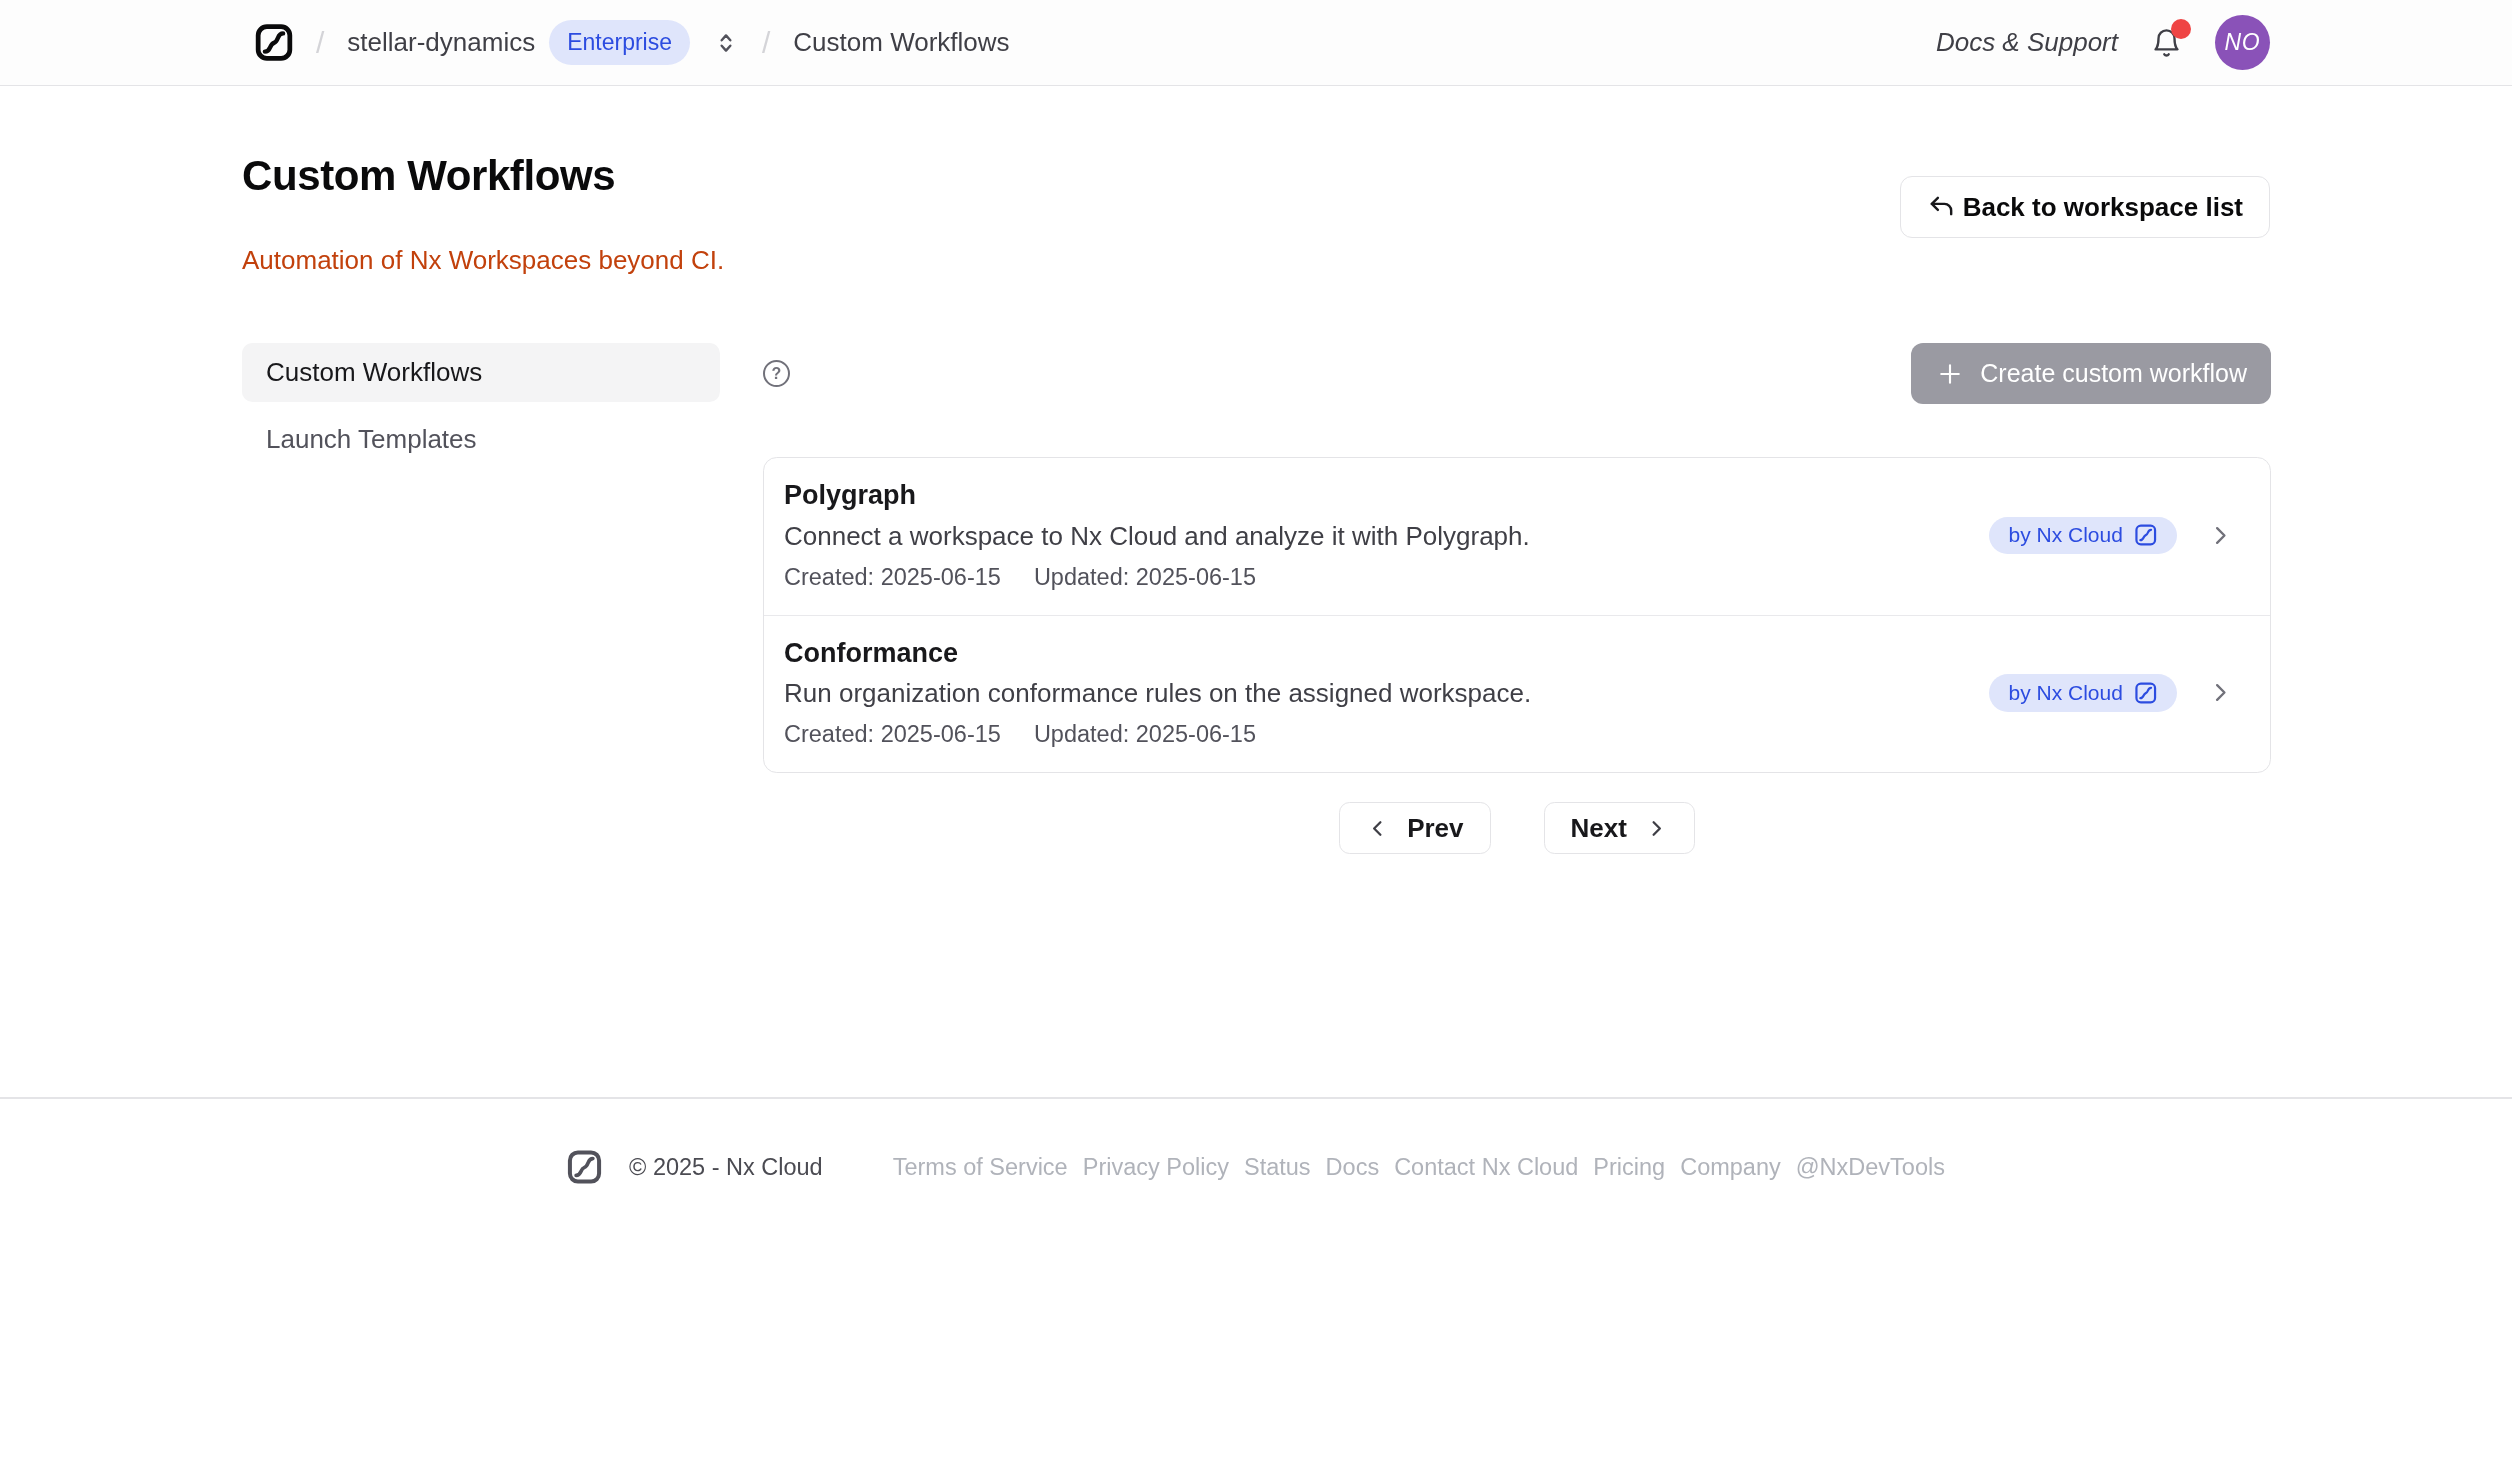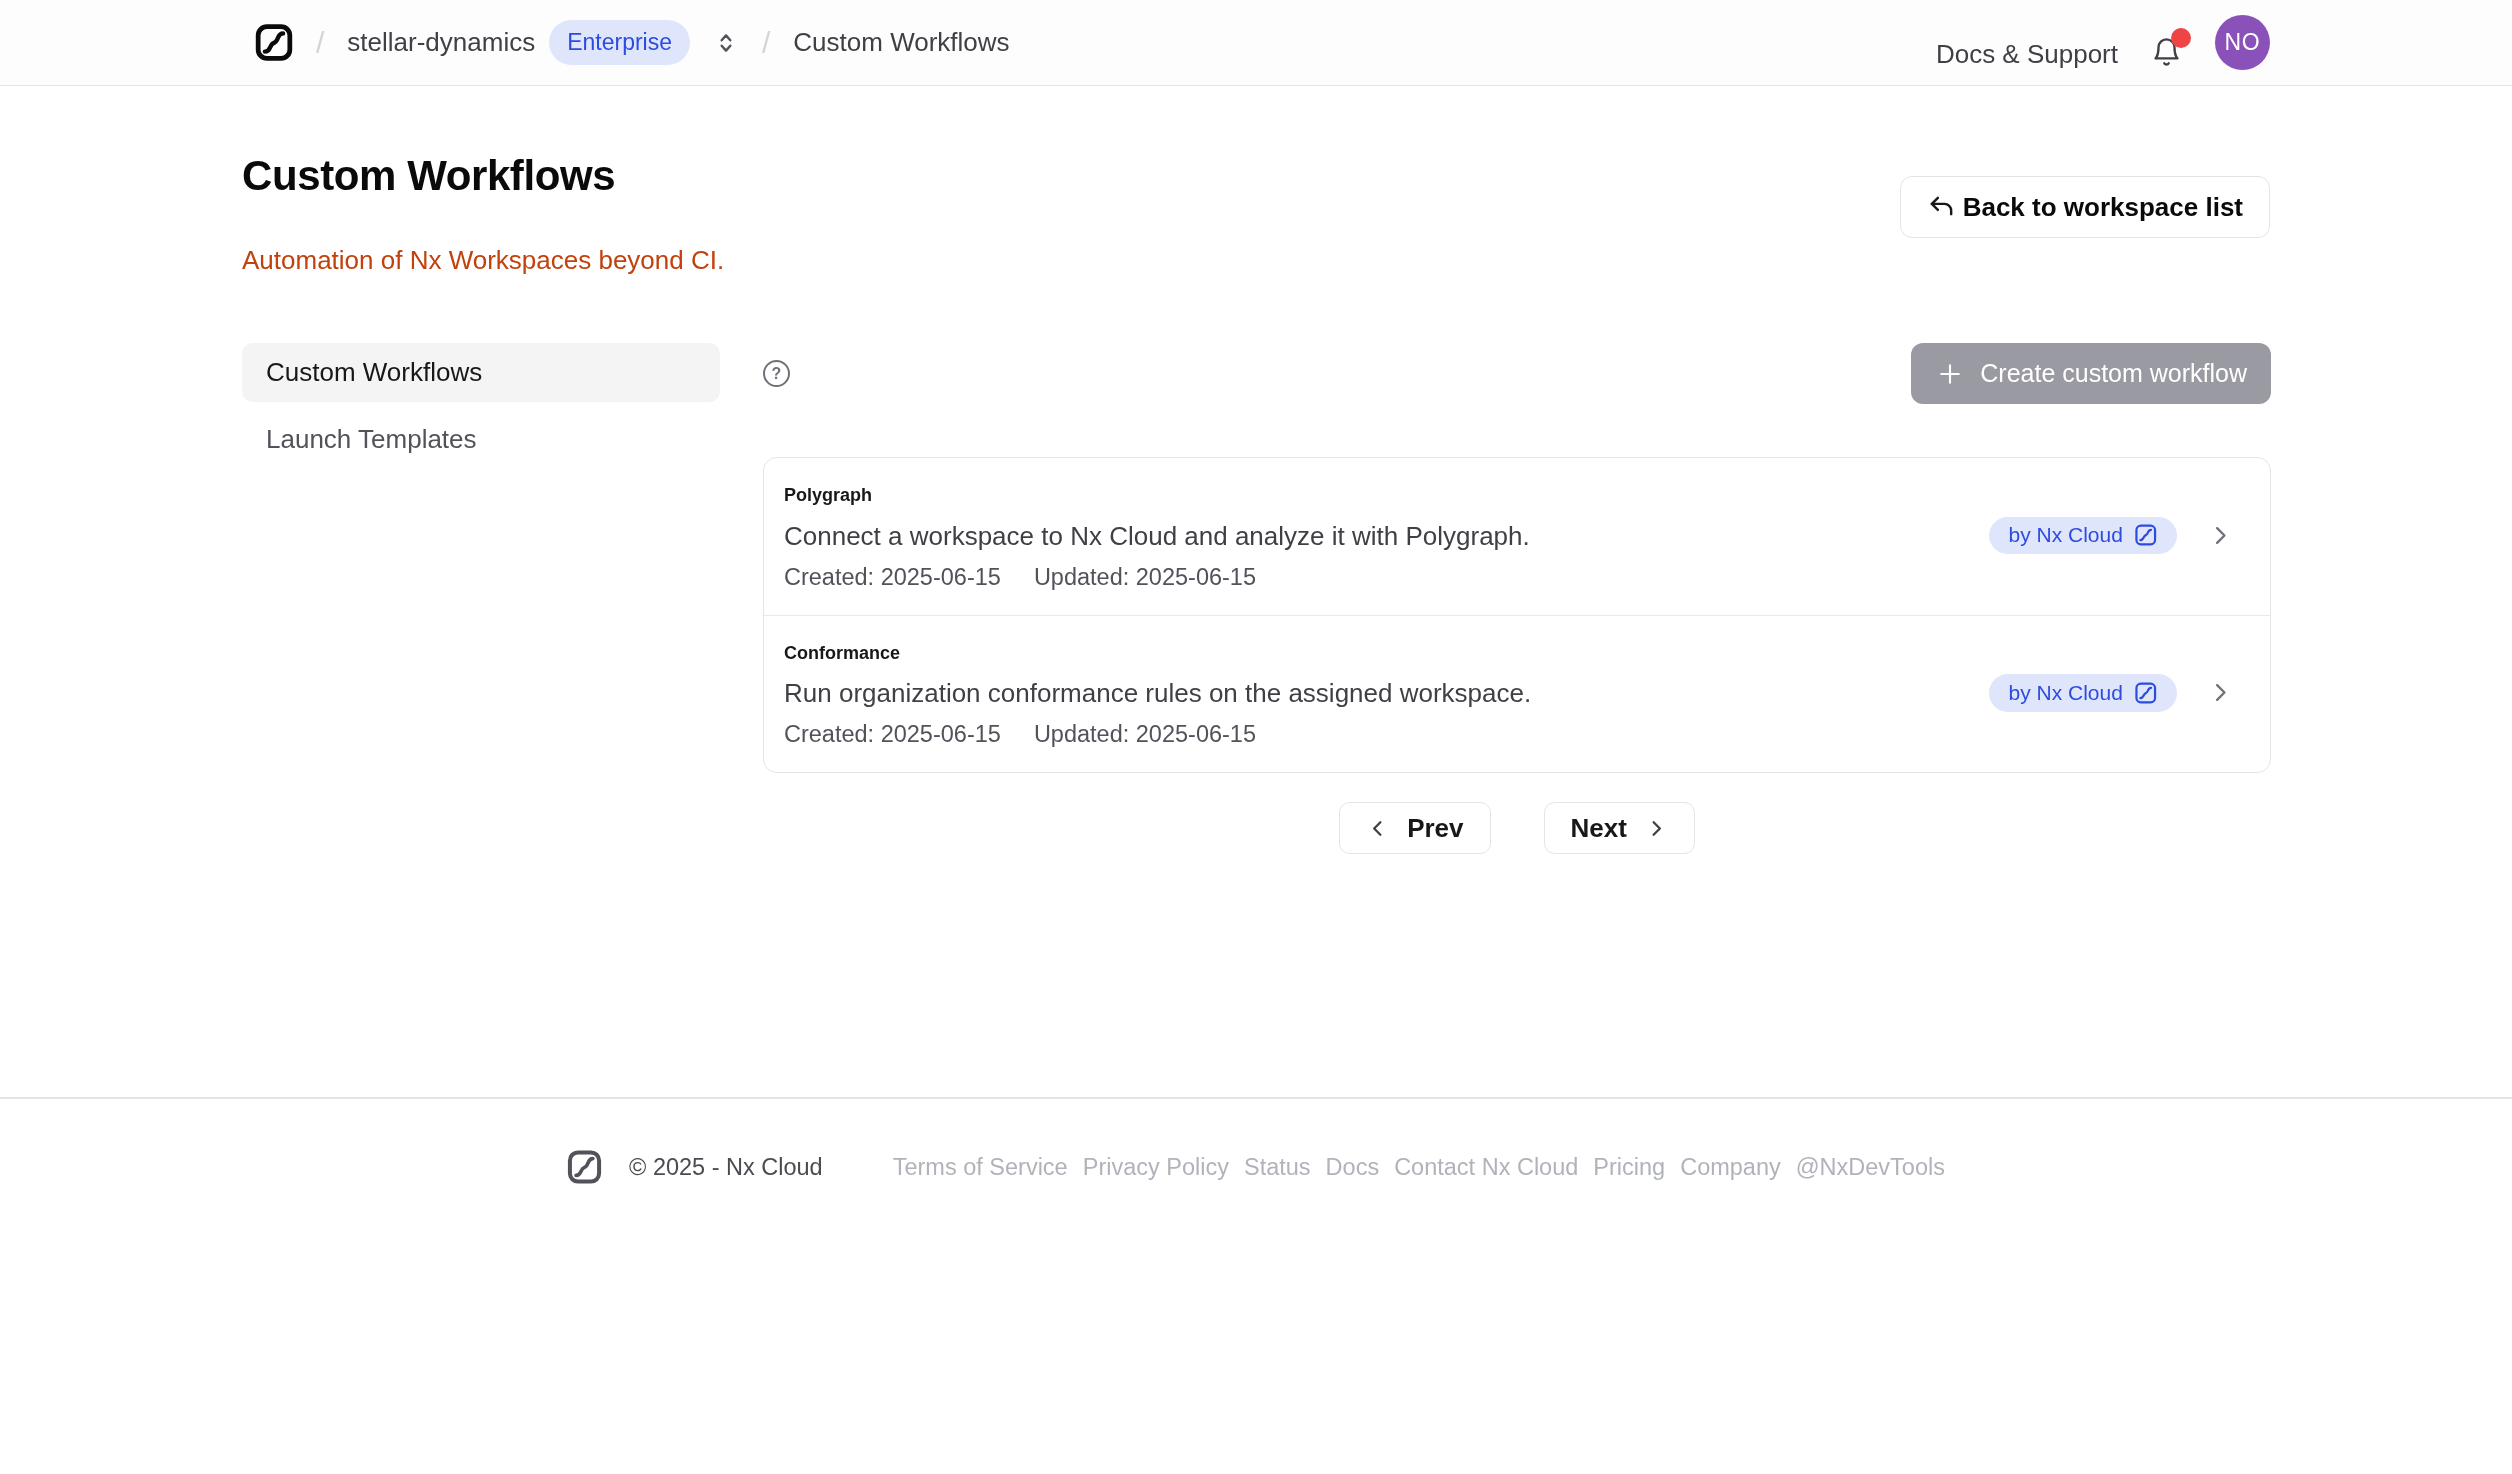--- a/index.html
+++ b/index.html
@@ -9,21 +9,21 @@
   
   .topbar{position:absolute;top:0;left:0;right:0;height:86px;background:#fdfdfd;
     border-bottom:1.5px solid #e4e4e7;display:flex;align-items:center;
     justify-content:space-between;padding:0 242px 0 255px;box-sizing:border-box;}
   .crumbs{display:flex;align-items:center;gap:23px;}
   .slash{font-size:30px;color:#d4d4d8;font-weight:400;}
   .crumb-text{font-size:26px;color:#3f3f46;font-weight:500;}
   .plan-badge{background:#dfe5fb;color:#2c4ce0;font-size:23px;font-weight:500;
     padding:9px 18px;border-radius:759px;margin-left:-9px;}
   .sort-icon{color:#52525b;display:flex;}
-  .top-right{display:flex;align-items:flex-end;gap:32px;}
+  .top-right{display:flex;align-items:center;gap:32px;font-style:italic;}
   .docs-link{font-size:26px;color:#3f3f46;}
   .bell-wrap{position:relative;display:flex;color:#3f3f46;}
   .bell-dot{position:absolute;top:-6px;right:-7.6px;width:20px;height:20px;
     border-radius:50%;background:#ef4444;}
   .avatar{width:55px;height:55px;border-radius:50%;background:#8a52b8;color:#fff;
     display:flex;align-items:center;justify-content:center;font-size:23px;
     font-weight:500;letter-spacing:0.8px;}
 
   
   .page-title{position:absolute;left:242px;top:152px;font-size:42px;font-weight:700;
@@ -51,21 +51,21 @@
   .create-btn{height:61px;display:flex;align-items:center;gap:15px;padding:8px 24px;
     background:#9a9aa2;border:none;border-radius:12px;color:#fff;font-size:25px;
     font-weight:500;cursor:pointer;font-family:"Liberation Sans",sans-serif;}
 
   
   .card{margin-top:53px;background:#fff;border:1.5px solid #e4e4e7;border-radius:13.7px;
     overflow:hidden;}
   .wf-row{display:flex;align-items:center;justify-content:space-between;
     padding:21px 36px 23px 20px;cursor:pointer;}
   .wf-row + .wf-row{border-top:1.5px solid #e9e9ec;}
-  .wf-name{font-size:18px;font-weight:600;color:#18181b;line-height:33px;}
+  .wf-name{font-size:27px;font-weight:600;color:#18181b;line-height:33px;}
   .wf-desc{font-size:26px;color:#3f3f46;line-height:33px;margin-top:7.6px;}
   .wf-meta{font-size:23.5px;color:#52525b;line-height:30px;margin-top:9px;
     display:flex;gap:33px;}
   .wf-right{display:flex;align-items:center;gap:30px;flex-shrink:0;}
   .nx-badge{display:flex;align-items:center;gap:10.6px;background:#dfe5fb;color:#2c4ce0;
     font-size:21px;font-weight:500;padding:6.8px 20px;border-radius:759px;}
   .row-chevron{color:#71717a;display:flex;}
 
   
   .pager{margin-top:29px;display:flex;justify-content:center;gap:53px;}

